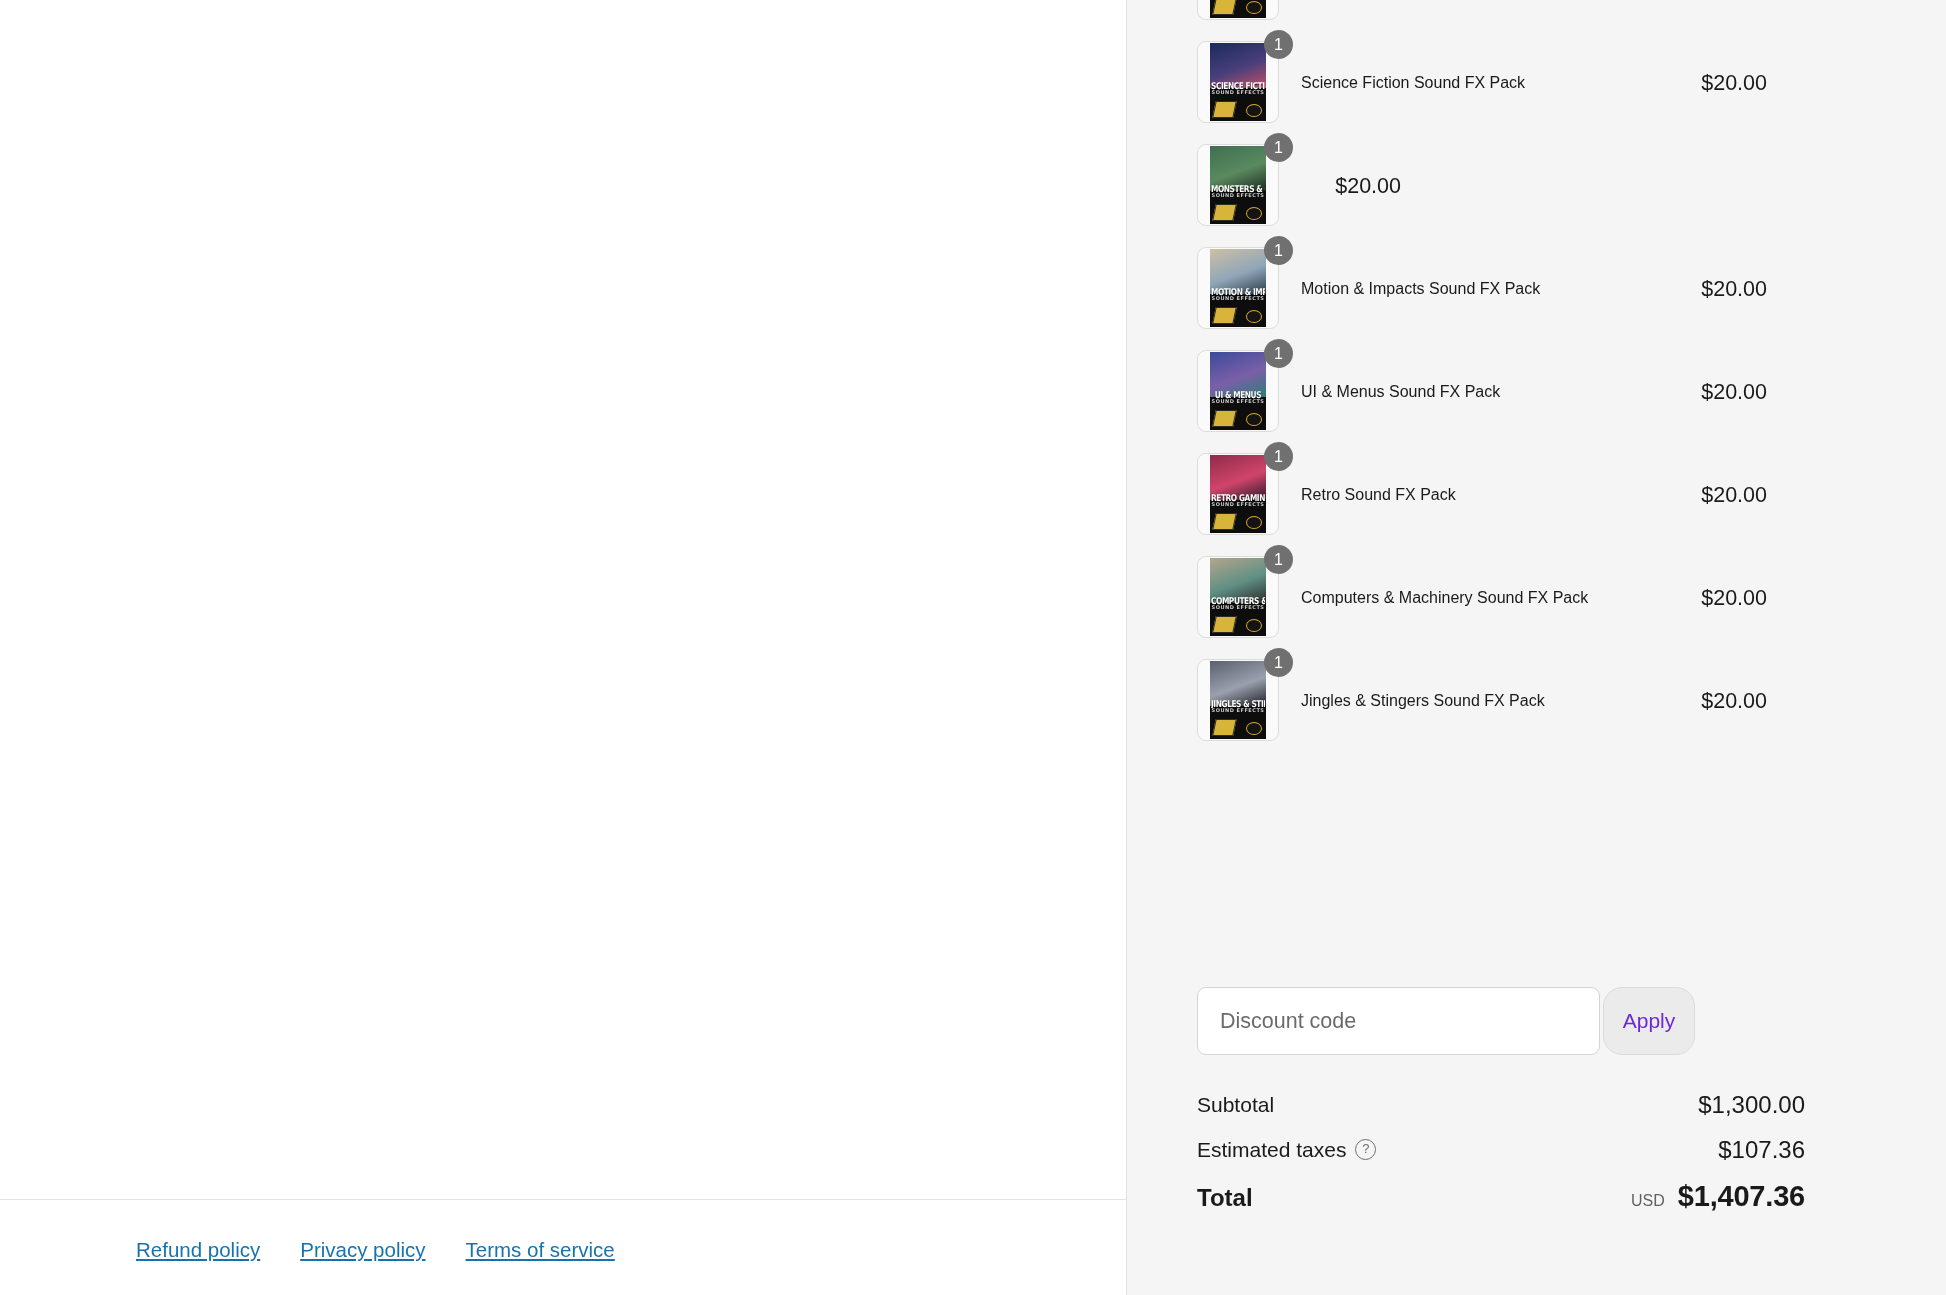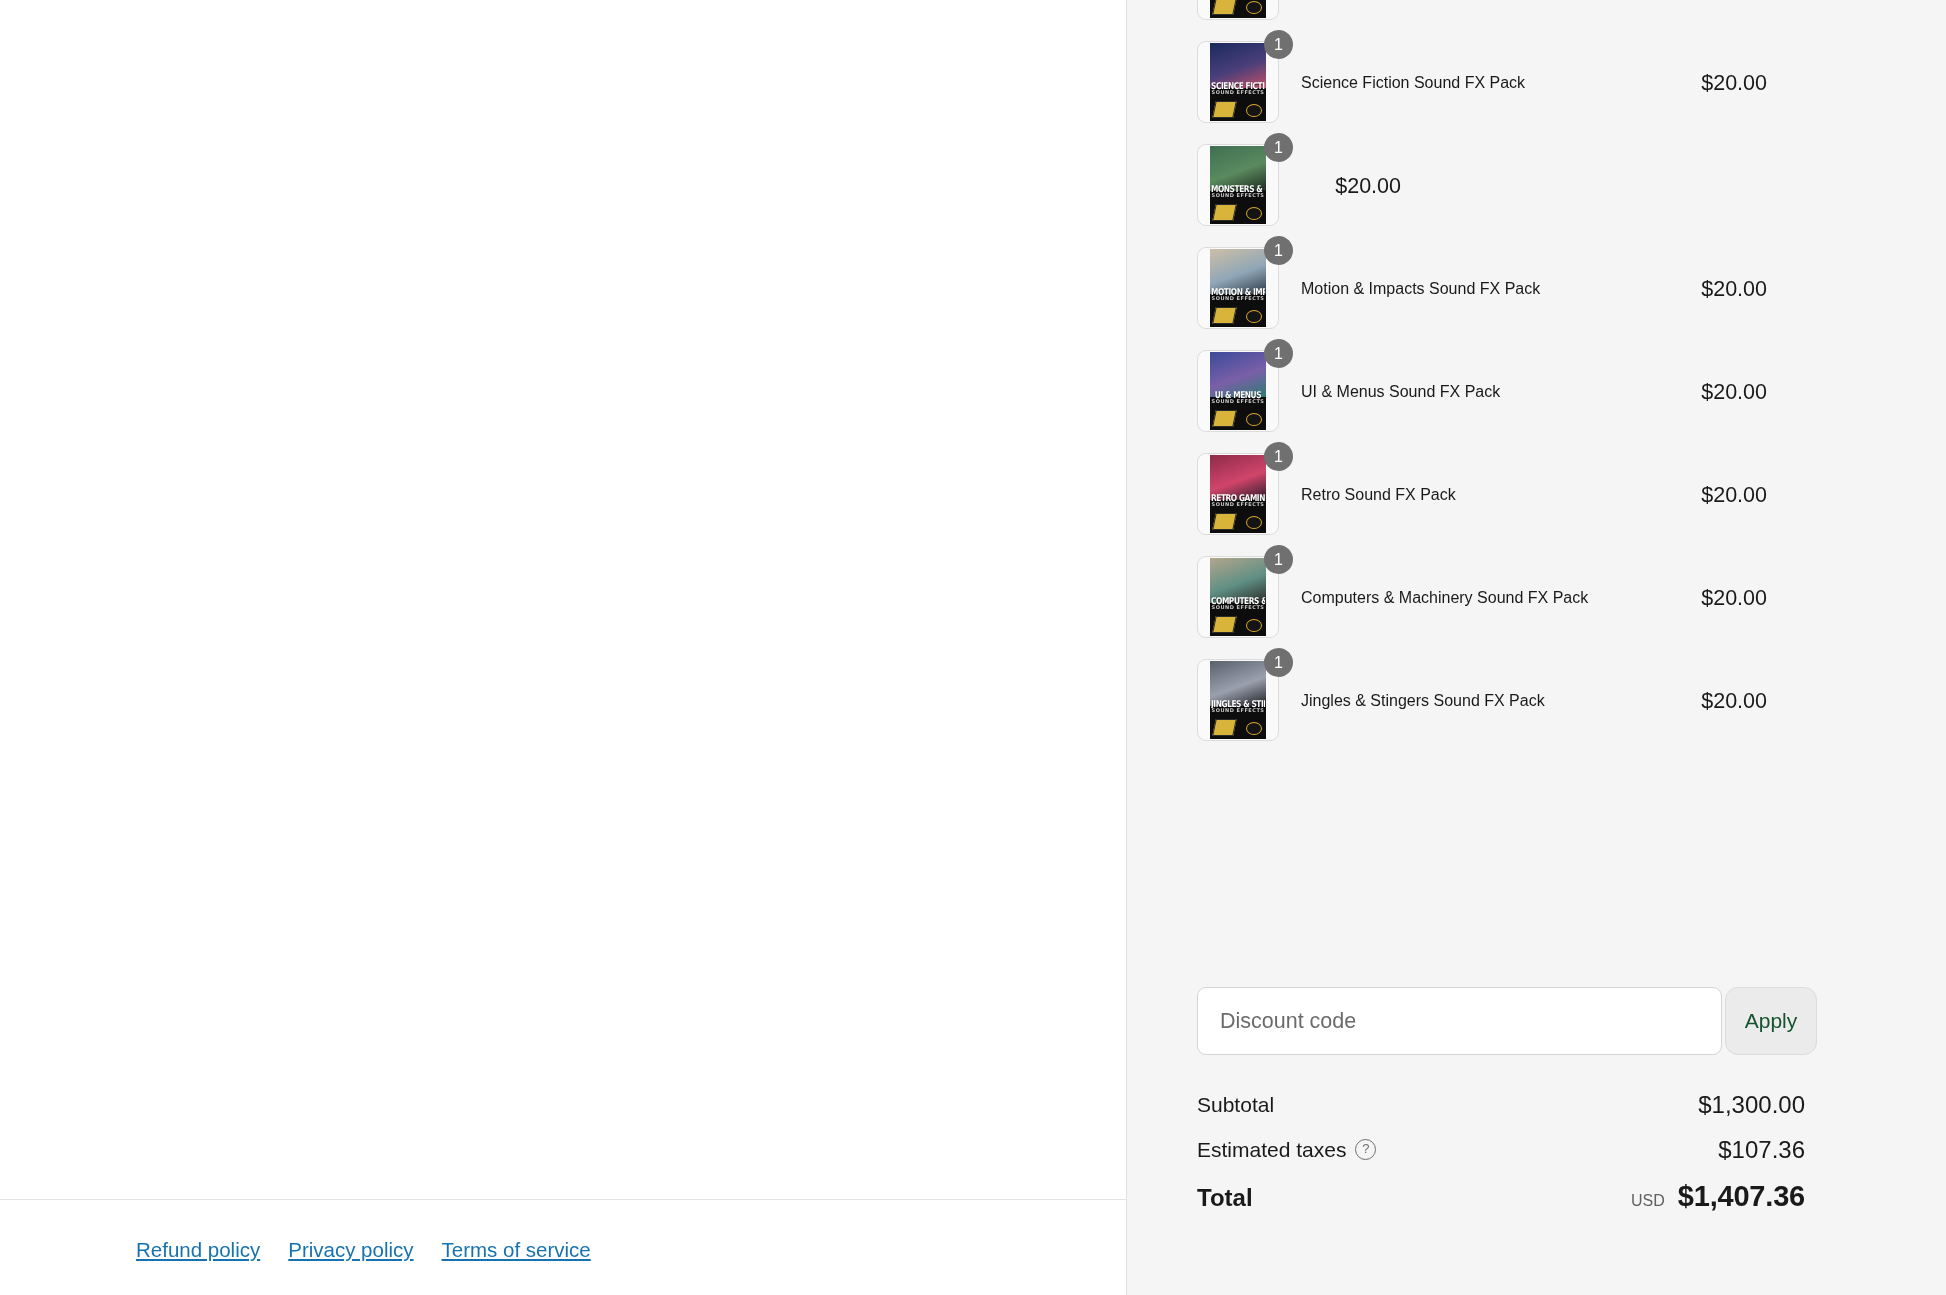--- a/index.html
+++ b/index.html
@@ -37,21 +37,21 @@
     width: 1126px;
     height: 1px;
     background: #e3e3e3;
   }
 
   #footer-links {
     position: absolute;
     left: 136px;
     top: 1237px;
     display: flex;
-    gap: 28px;
+    gap: 40px;
     align-items: baseline;
   }
   #footer-links a {
     color: #1773b0;
     font-size: 20.5px;
     line-height: 26px;
     text-decoration: underline;
     text-underline-offset: 2px;
     white-space: nowrap;
   }
@@ -207,21 +207,21 @@
     font-size: 21.5px;
     line-height: 28px;
     color: #1a1a1a;
   }
 
   
   #discount-row {
     position: absolute;
     left: 70px;
     top: 987px;
-    width: 620px;
+    width: 498px;
     display: flex;
     gap: 3px;
     align-items: stretch;
   }
 
   #discount-input {
     flex: 1 1 auto;
     height: 68px;
     box-sizing: border-box;
     background: #ffffff;
@@ -235,22 +235,22 @@
   }
   #discount-input::placeholder { color: #6b6b6b; }
 
   #apply-button {
     flex: 0 0 92px;
     width: 92px;
     height: 68px;
     box-sizing: border-box;
     background: #ebebeb;
     border: 1px solid #dcdcdc;
-    border-radius: 13px;
-    color: #14532d;
+    border-radius: 19px;
+    color: #6d28d9;
     font-size: 21px;
     font-family: "Liberation Sans", sans-serif;
     cursor: pointer;
   }
 
   
   #totals {
     position: absolute;
     left: 70px;
     top: 1078px;

